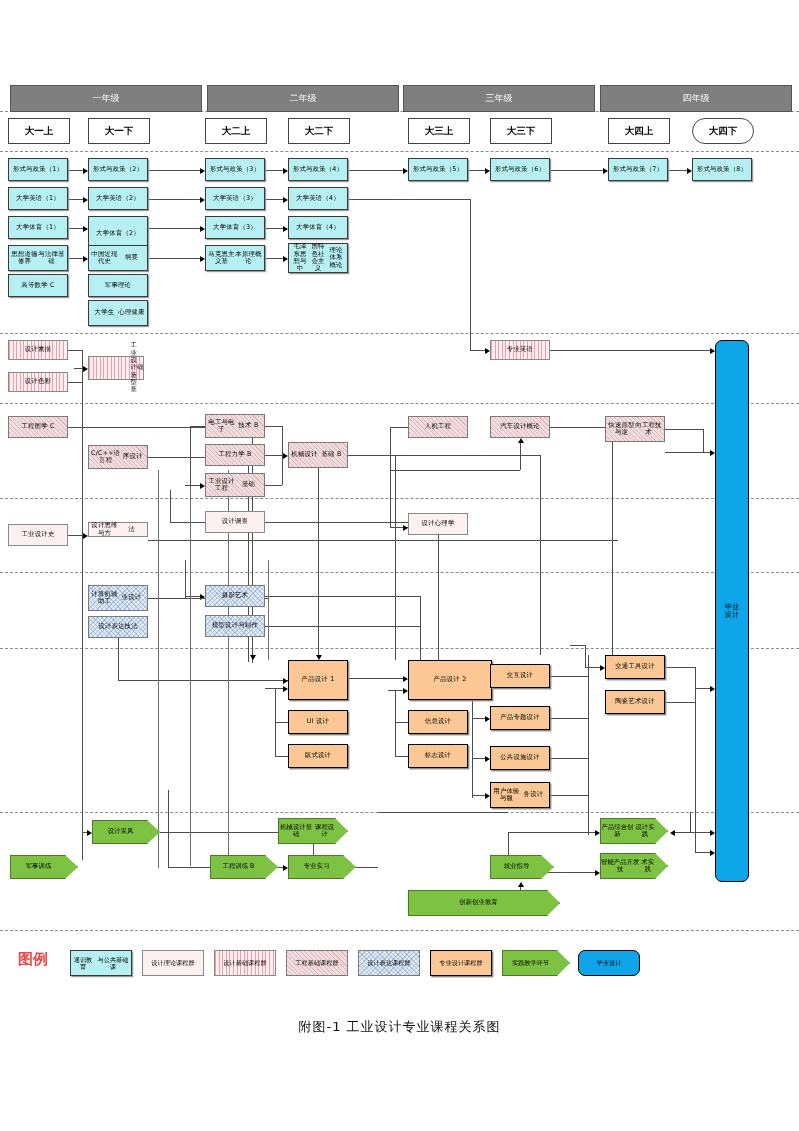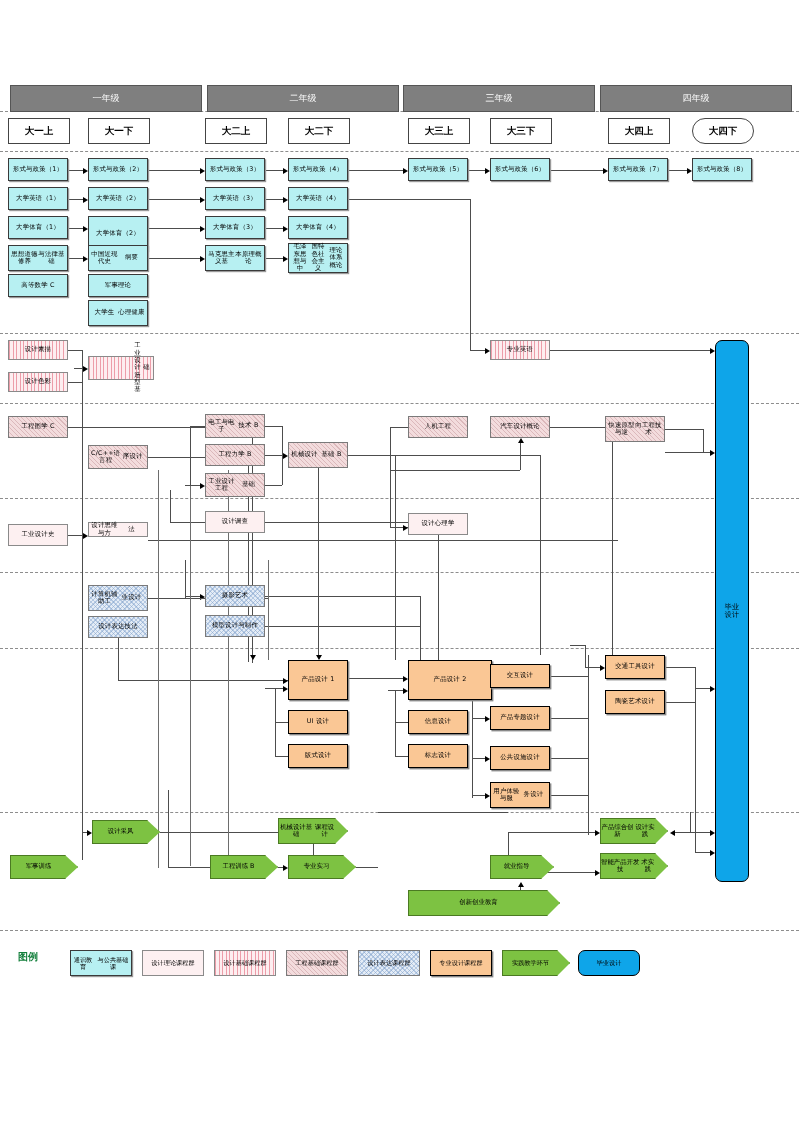--- a/index.html
+++ b/index.html
@@ -58,21 +58,21 @@
   .ar-r{border-top:3px solid transparent;border-bottom:3px solid transparent;border-left:5px solid #000;}
   .ar-l{border-top:3px solid transparent;border-bottom:3px solid transparent;border-right:5px solid #000;}
   .ar-d{border-left:3px solid transparent;border-right:3px solid transparent;border-top:5px solid #000;}
   .ar-u{border-left:3px solid transparent;border-right:3px solid transparent;border-bottom:5px solid #000;}
 
   
   .sep{position:absolute;left:0;width:799px;height:0;border-top:1.4px dashed #8d8d8d;}
 
   
   #legend-row{position:absolute;left:0;top:935px;width:799px;height:56px;}
-  .lg-label{position:absolute;left:18px;top:950px;font-size:10px;font-weight:bold;color:#15803d;text-align:right;}
+  .lg-label{position:absolute;left:18px;top:950px;font-size:15px;font-weight:bold;color:#ef4444;text-align:right;}
   .lg-item{position:absolute;top:950px;height:26px;display:flex;align-items:center;justify-content:center;
            text-align:center;font-size:6.2px;line-height:1.2;box-sizing:border-box;color:#000;}
 
   
   #caption{position:absolute;left:0;top:1018px;width:799px;text-align:center;font-size:13px;color:#111;
            letter-spacing:1px;}
 </style>
 </head>
 <body>
 
@@ -368,21 +368,21 @@
       <div class="node c-gen" style="left: 88px; top: 300px; width: 60px; height: 26px;">
         <span>大学生</span>
         <span>心理健康</span>
       </div>
       <div class="node c-base" style="left: 8px; top: 340px; width: 60px; height: 20px;">
         <span>设计素描</span>
       </div>
       <div class="node c-base" style="left: 8px; top: 372px; width: 60px; height: 20px;">
         <span>设计色彩</span>
       </div>
-      <div class="node c-base" style="left: 88px; top: 356px; width: 66px; height: 24px; padding-left: 44px;">
+      <div class="node c-base" style="left: 88px; top: 356px; width: 56px; height: 24px; padding-left: 44px;">
         <span>工业设计造型基</span>
         <span>础</span>
       </div>
       <div class="node c-base" style="left: 490px; top: 340px; width: 60px; height: 20px;">
         <span>专业英语</span>
       </div>
       <div class="node c-eng" style="left: 8px; top: 416px; width: 60px; height: 22px;">
         <span>工程图学 C</span>
       </div>
       <div class="node c-eng" style="left: 88px; top: 445px; width: 60px; height: 24px;">
@@ -543,13 +543,14 @@
         <span>课程群</span>
       </div>
       <div class="c-prac" style="top: 15px; position: absolute; left: 502px; width: 68px; height: 26px; font-size: 6.2px;">
         <span>实践教学环节</span>
       </div>
       <div class="lg-item c-grad" style="position: absolute; left: 578px; top: 15px; width: 62px; height: 26px; font-size: 6.2px;">
         <span>毕业设计</span>
       </div>
     </div>
 
+  <div id="caption">附图-1 工业设计专业课程关系图</div>
 </div>
 
 </body></html>

